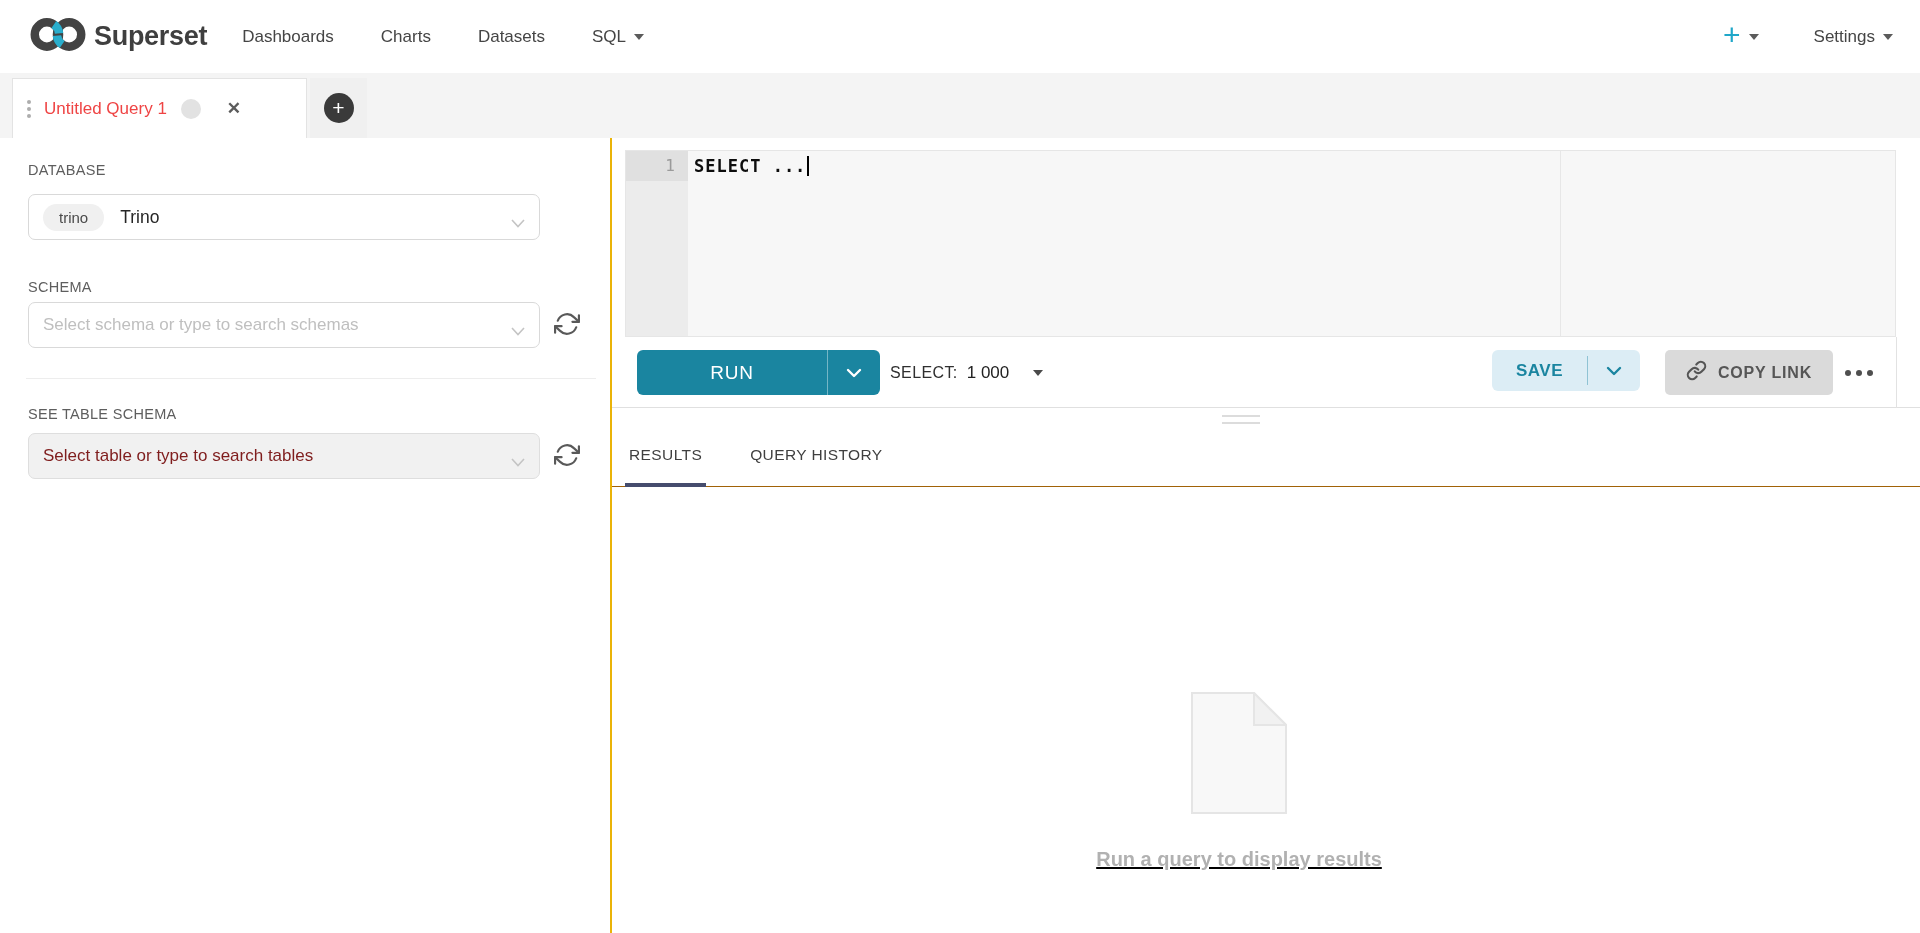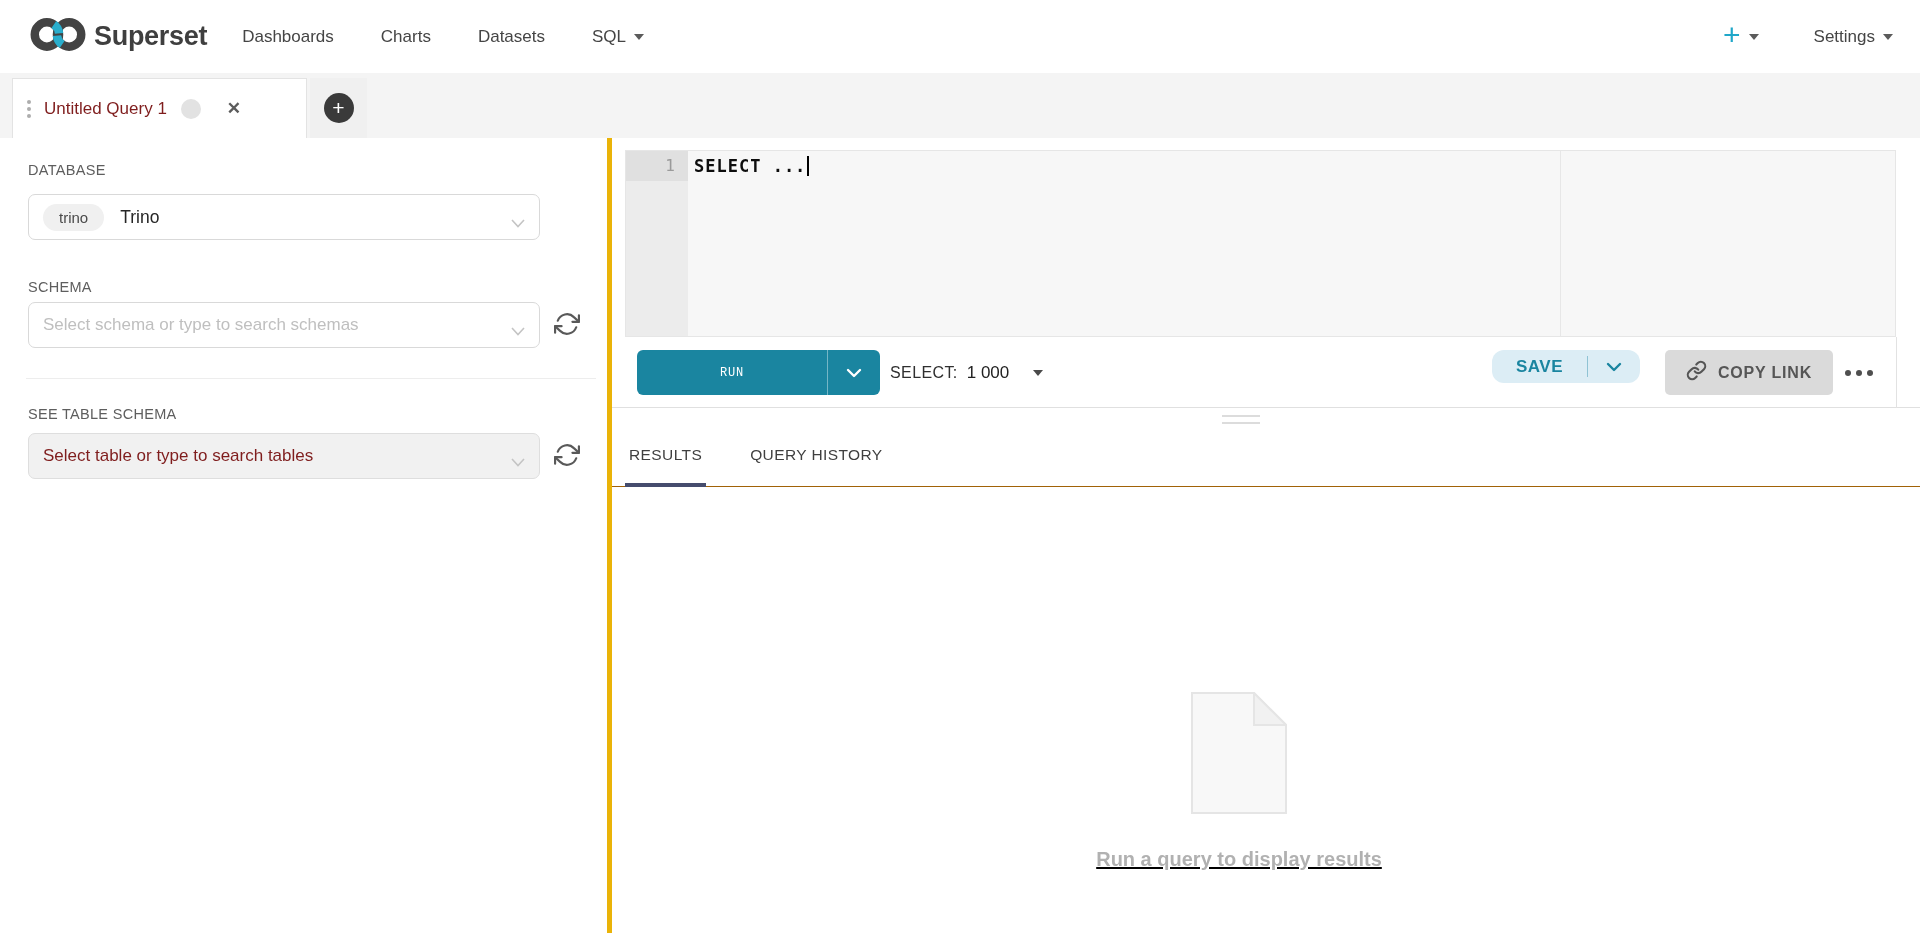--- a/index.html
+++ b/index.html
@@ -19,31 +19,31 @@
   .settings { font-size:17px; color:#454545; display:flex; align-items:center; gap:8px;text-align:right; }
   .caret { width:0; height:0; border-left:5px solid transparent; border-right:5px solid transparent;
     border-top:6px solid #5b5b5b; display:inline-block; }
 
   
   .tabbar { position:absolute; left:0; top:73px; width:1920px; height:65px; background:#f4f4f4; }
   .tab-active { position:absolute; left:12px; top:5px; width:295px; height:60px; background:#fff;
     border:1px solid #e3e3e3; border-bottom:none; display:flex; align-items:center; padding:0 16px 0 14px; }
   .tab-dots { display:flex; flex-direction:column; gap:3px; margin-right:13px; }
   .tab-dots i { width:4px; height:4px; border-radius:50%; background:#adadad; }
-  .tab-title { color:#7f1d1d; font-size:17px; }
+  .tab-title { color:#ef4444; font-size:17px; }
   .tab-status { width:20px; height:20px; border-radius:50%; background:#e2e2e2; margin-left:14px; }
   .tab-close { margin-left:26px; color:#5c5c5c; font-size:17px; font-weight:bold; line-height:1; }
   .tab-plus { position:absolute; left:310px; top:5px; width:57px; height:60px; background:#f0f0f0;
     display:flex; align-items:center; justify-content:center; }
   .tab-plus-circle { width:30px; height:30px; border-radius:50%; background:#3a3a3a; color:#fff;
     display:flex; align-items:center; justify-content:center; font-size:21px; line-height:1; padding-bottom:2px; }
 
   
   .left-panel { position:absolute; left:0; top:138px; width:612px; bottom:0; background:#fff;
-    border-right:5px solid #eab308; }
+    border-right:2px solid #eab308; }
   .field-label { position:absolute; left:28px; font-size:14.5px; color:#5e5e5e; letter-spacing:.3px; }
   .select { position:absolute; left:28px; width:512px; height:46px; background:#fff;
     border:1px solid #d9d9d9; border-radius:7px; display:flex; align-items:center; padding:0 40px 0 14px; }
   .select.disabled { background:#f1f1f1; border-color:#dedede; }
   .select .sel-caret { position:absolute; right:14px; top:19px; }
   .pill { background:#f0f0f0; border-radius:15px; padding:5px 16px; font-size:15px; color:#4a4a4a; margin-right:16px; }
   .sel-value { font-size:17.5px; color:#262626; }
   .placeholder { font-size:17px; color:#bfbfbf; white-space:nowrap; overflow:hidden; }
   .refresh-btn { position:absolute; left:551px; width:32px; height:32px; display:flex;
     align-items:center; justify-content:center; cursor:pointer; }
@@ -62,28 +62,28 @@
     font-family:"DejaVu Sans Mono", monospace; font-size:16px; color:#9a9a9a; }
   .code-line { position:absolute; left:62px; top:0; height:30px; line-height:30px; padding-left:6px;
     font-family:"DejaVu Sans Mono", monospace; font-size:17px; font-weight:bold; color:#0d0d0d; letter-spacing:1px; }
   .cursor { display:inline-block; width:2px; height:20px; background:#000; vertical-align:-4px; margin-left:1px; }
   .print-margin { position:absolute; left:934px; top:0; bottom:0; width:1px; background:#e7e7e7; }
 
   
   .run-btn { position:absolute; left:25px; top:212px; width:243px; height:45px; border-radius:6px;
     background:#1a85a0; display:flex; overflow:hidden; cursor:pointer; }
   .run-label { flex:1; display:flex; align-items:center; justify-content:center; color:#fff;
-    font-size:12px; letter-spacing:.8px;font-family:Liberation Mono, monospace; }
+    font-size:19px; letter-spacing:.8px; }
   .run-sep { width:1px; background:rgba(255,255,255,.4); }
   .run-chev { width:52px; display:flex; align-items:center; justify-content:center; }
   .limit { position:absolute; left:278px; top:212px; height:45px; display:flex; align-items:center; cursor:pointer; }
   .limit-label { font-size:16px; color:#2f2f2f; letter-spacing:.4px; }
   .limit-value { font-size:17px; color:#222; margin-left:9px; }
   .limit .caret { margin-left:24px; border-top-color:#4a4a4a; }
-  .save-btn { position:absolute; left:880px; top:212px; width:148px; height:33px; border-radius:12px;
+  .save-btn { position:absolute; left:880px; top:212px; width:148px; height:41px; border-radius:6px;
     background:#dcedf5; display:flex; overflow:hidden; cursor:pointer; }
   .save-label { width:95px; display:flex; align-items:center; justify-content:center; color:#1a85a0;
     font-size:17px; font-weight:600; letter-spacing:.5px; }
   .save-sep { width:1px; background:#8fc3d4; margin:6px 0; }
   .save-chev { flex:1; display:flex; align-items:center; justify-content:center; }
   .copy-btn { position:absolute; left:1053px; top:212px; width:168px; height:45px; border-radius:5px;
     background:#dadada; display:flex; align-items:center; justify-content:center; gap:11px; cursor:pointer; }
   .copy-label { font-size:16px; font-weight:600; color:#565656; letter-spacing:.8px; }
   .more-btn { position:absolute; left:1233px; top:212px; height:45px; display:flex; align-items:center; gap:5px; cursor:pointer; }
   .more-btn i { width:6px; height:6px; border-radius:50%; background:#4f4f4f; }

